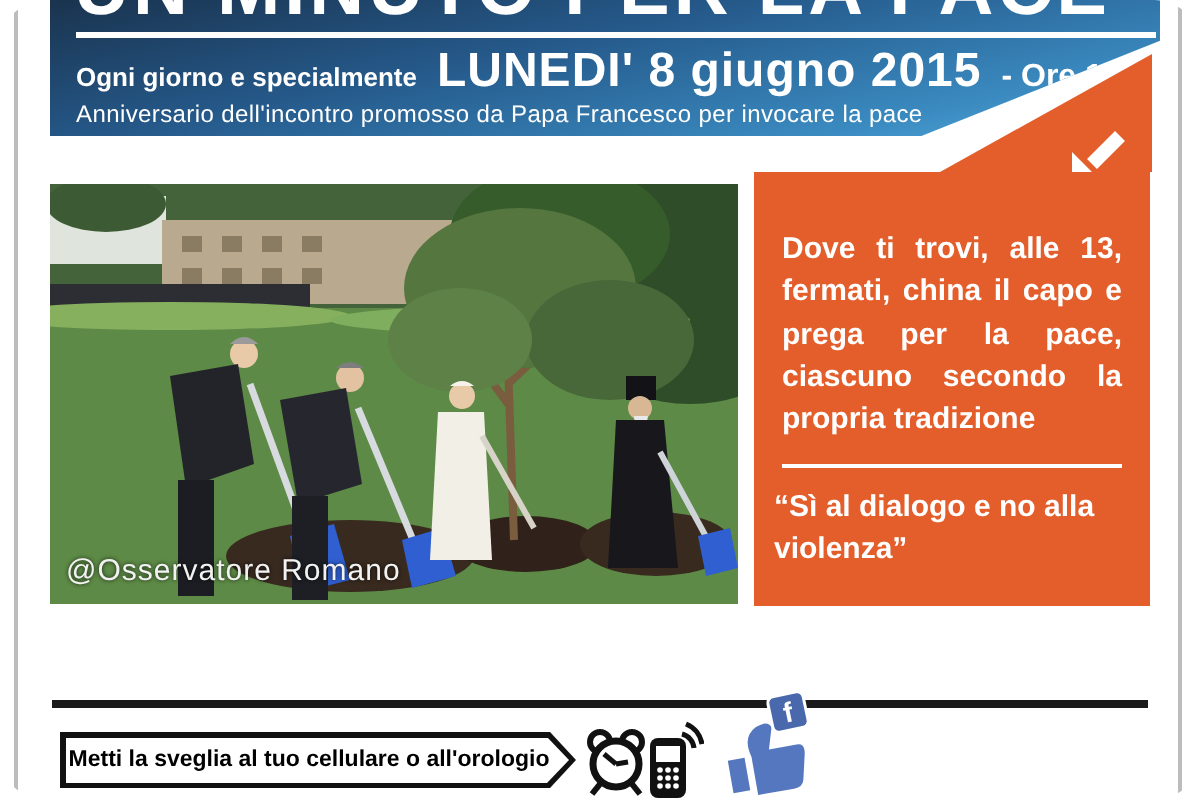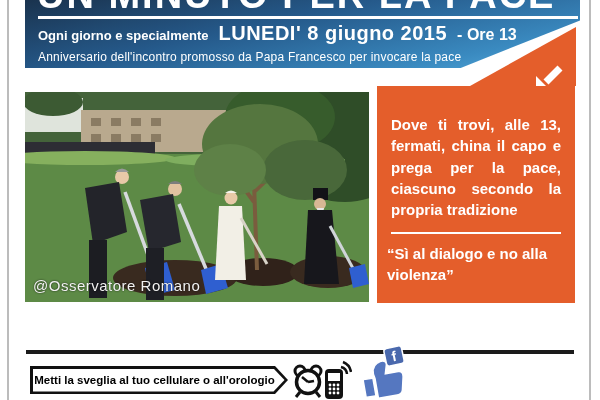--- a/index.html
+++ b/index.html
@@ -1,31 +1,31 @@
 <!DOCTYPE html>
 <html><head>
 <meta charset="utf-8">
 <style>
   html,body{margin:0;padding:0;background:#fff;}
   .stage{position:relative;width:600px;height:400px;overflow:hidden;background:#fff;
-         font-family:"Liberation Sans","DejaVu Sans",sans-serif;}
+         font-family:"Liberation Sans","DejaVu Sans",sans-serif;border-radius:23px;}
   .edge-line{position:absolute;top:0;bottom:0;width:2px;background:#a6a6a6;opacity:.75;}
   .edge-left{left:7px;}
   .edge-right{left:589px;}
 
   
   .header{position:absolute;left:25px;top:0;width:555px;height:68px;
           background:linear-gradient(168deg,#1a334e 0%,#25598a 40%,#3a8ac0 80%,#55abdd 100%);
           clip-path:polygon(0 0,100% 0,100% 30%,78.5% 100%,0 100%);overflow:hidden;color:#fff;}
   .big-title{position:absolute;left:12px;top:-26px;width:540px;font-size:38px;font-weight:bold;
              letter-spacing:2px;white-space:nowrap;color:#fff;}
   .title-rule{position:absolute;left:13px;top:16px;width:540px;height:2.5px;background:#fff;}
   .hdr-row{position:absolute;left:13px;top:22px;display:flex;align-items:baseline;gap:10px;white-space:nowrap;}
   .hdr-small{font-size:13px;font-weight:bold;}
-  .hdr-date{font-size:20px;font-weight:bold;letter-spacing:.5px;}
+  .hdr-date{font-size:24px;font-weight:bold;letter-spacing:.5px;}
   .hdr-time{font-size:16px;font-weight:bold;}
   .hdr-sub{position:absolute;left:13px;top:50px;font-size:12px;letter-spacing:.2px;}
 
   
   .corner{position:absolute;left:470px;top:27px;width:106px;height:59px;background:#e45e2b;
           clip-path:polygon(0 100%,100% 0,100% 100%);}
   .arrow-svg{position:absolute;left:533px;top:63px;}
   .panel{position:absolute;left:377px;top:86px;width:198px;height:217px;background:#e45e2b;color:#fff;}
   .panel-msg{margin:28px 14px 12px 14px;font-size:15px;font-weight:bold;line-height:1.42;text-align:justify;}
   .panel-rule{margin:12px 14px 0 14px;height:2px;background:#fff;}

